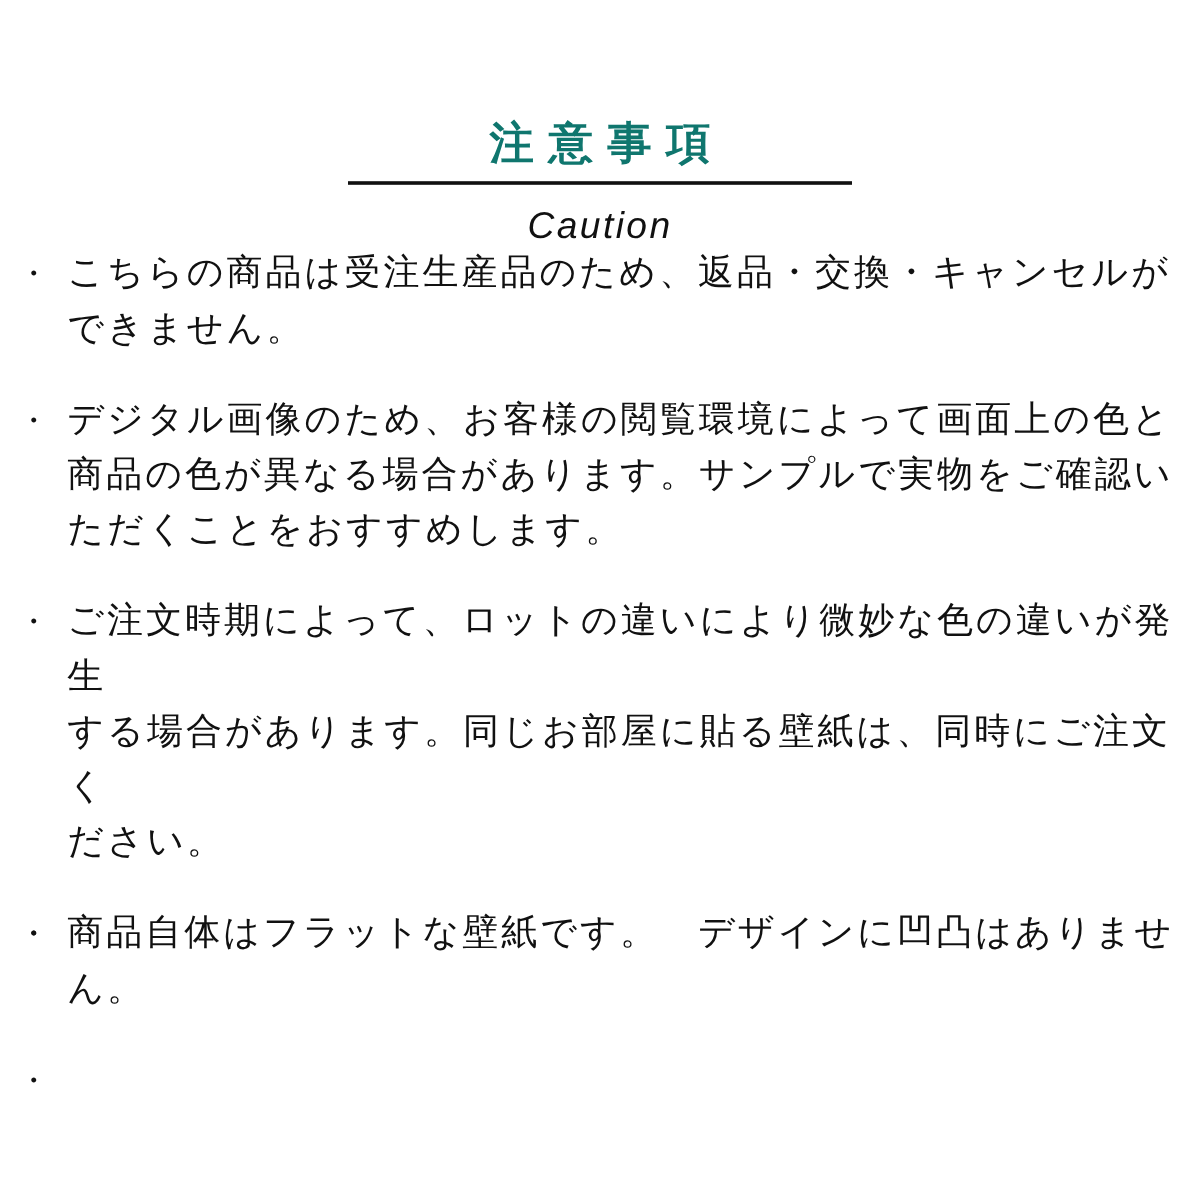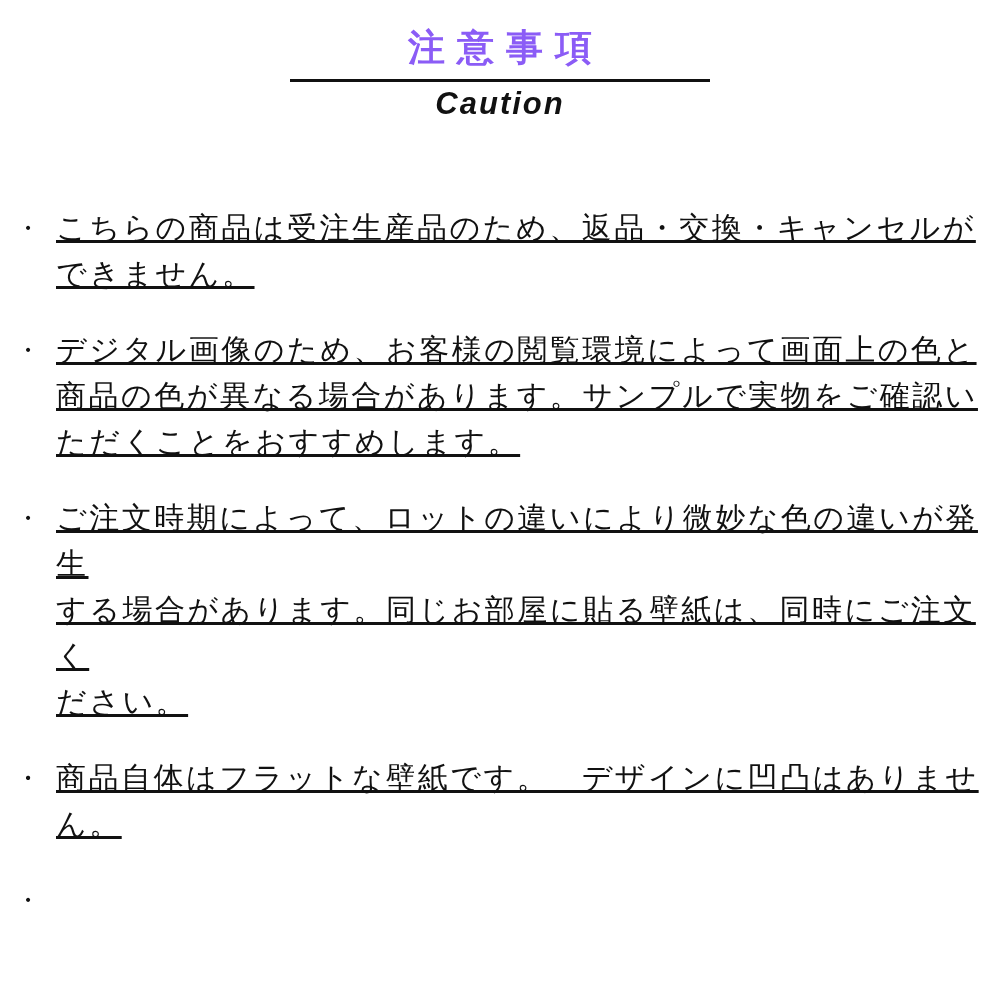--- a/index.html
+++ b/index.html
@@ -18,38 +18,38 @@
     background: #ffffff;
   }
   .header {
     position: absolute;
     top: 0;
     left: 0;
     right: 0;
     text-align: center;
   }
   .title-ja {
-    margin-top: 26px;
+    margin-top: 98px;
     font-size: 37px;
     font-weight: bold;
     letter-spacing: 12px;
     text-indent: 12px;
     line-height: 1.2;
-    color: #8b5cf6;
+    color: #0f766e;
   }
   .divider {
     width: 420px;
     height: 3px;
     background: #111111;
     margin: 9px auto 0 auto;
   }
   .title-en {
-    margin-top: 4px;
+    margin-top: 16px;
     font-size: 31px;
-    font-weight: bold;
+    font-weight: normal;
     font-style: italic;
     letter-spacing: 2px;
     color: #111111;
   }
   .caution-list {
     position: absolute;
     top: 205px;
     left: 12px;
     right: 14px;
     list-style: none;
@@ -68,21 +68,20 @@
     left: 0;
     top: 0;
     width: 34px;
     font-size: 26px;
     line-height: 46px;
     text-align: center;
     color: #111111;
   }
   .item-text {
     white-space: pre-line;
-    text-decoration: underline;
   }
 </style>
 </head>
 <body>
 
 <div class="page">
 
   <div class="header">
     <div class="title-ja">注意事項</div>
     <div class="divider"></div>

